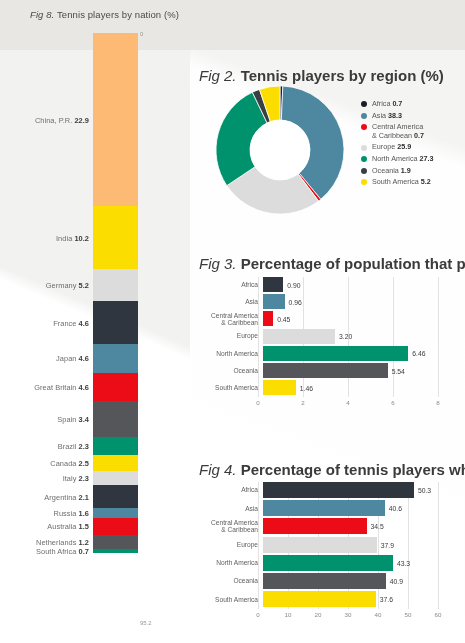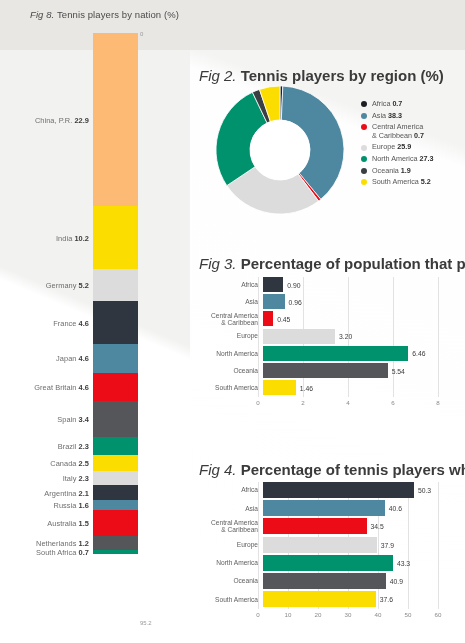--- a/index.html
+++ b/index.html
@@ -91,27 +91,27 @@
       </div>
       <div class="seg" style="height: 18.5294px; background: rgb(0, 146, 108);">
         <div class="lab">Brazil <b>2.3</b></div>
       </div>
       <div class="seg" style="height: 15.4412px; background: rgb(251, 221, 0);">
         <div class="lab">Canada <b>2.5</b></div>
       </div>
       <div class="seg" style="height: 14.2059px; background: rgb(220, 220, 220);">
         <div class="lab">Italy <b>2.3</b></div>
       </div>
-      <div class="seg" style="height: 15px; background: rgb(47, 54, 64);">
+      <div class="seg" style="height: 23px; background: rgb(47, 54, 64);">
         <div class="lab">Argentina <b>2.1</b></div>
       </div>
       <div class="seg" style="height: 9.88235px; background: rgb(78, 135, 160);">
         <div class="lab">Russia <b>1.6</b></div>
       </div>
-      <div class="seg" style="height: 26px; background: rgb(236, 12, 24);">
+      <div class="seg" style="height: 17px; background: rgb(236, 12, 24);">
         <div class="lab">Australia <b>1.5</b></div>
       </div>
       <div class="seg" style="height: 14px; background: rgb(84, 86, 90);">
         <div class="lab">Netherlands <b>1.2</b></div>
       </div>
       <div class="seg" style="height: 4.32353px; background: rgb(0, 146, 108);">
         <div class="lab">South Africa <b>0.7</b></div>
       </div>
     </div>
 

